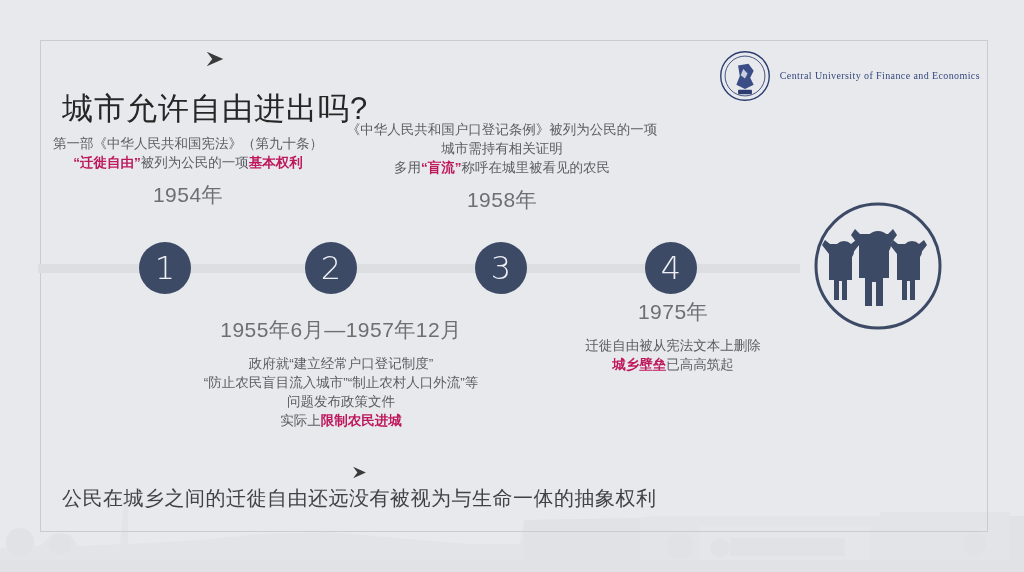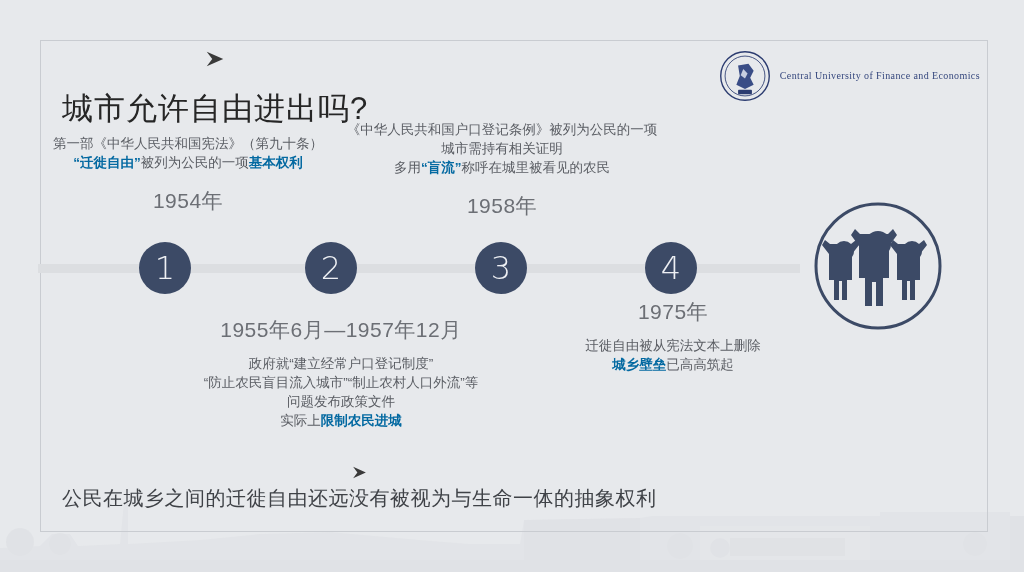--- a/index.html
+++ b/index.html
@@ -105,28 +105,28 @@
     text-align: center;
     color: #5a5d63;
     line-height: 1.42;
   }
   .tb .ln {
     font-size: 13.5px;
     white-space: nowrap;
   }
   .tb .ln b {
     font-weight: bold;
-    color: #0369a1;
+    color: #be185d;
   }
   .yr {
     font-size: 21px;
     color: #6c6f75;
     letter-spacing: 0.5px;
     white-space: nowrap;
-    margin-top: 14px;
+    margin-top: 8px;
   }
   .yr-below {
     font-size: 21px;
     color: #6c6f75;
     letter-spacing: 0.5px;
     white-space: nowrap;
     margin-bottom: 9px;
   }
 
   

